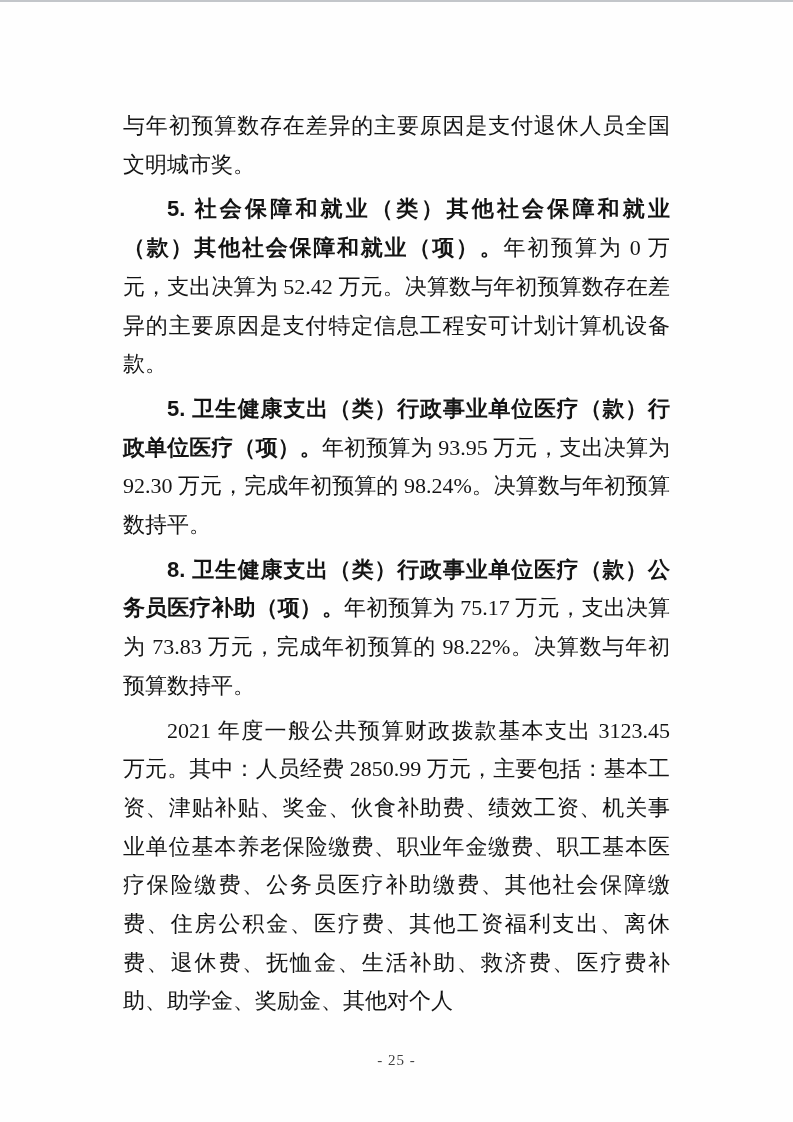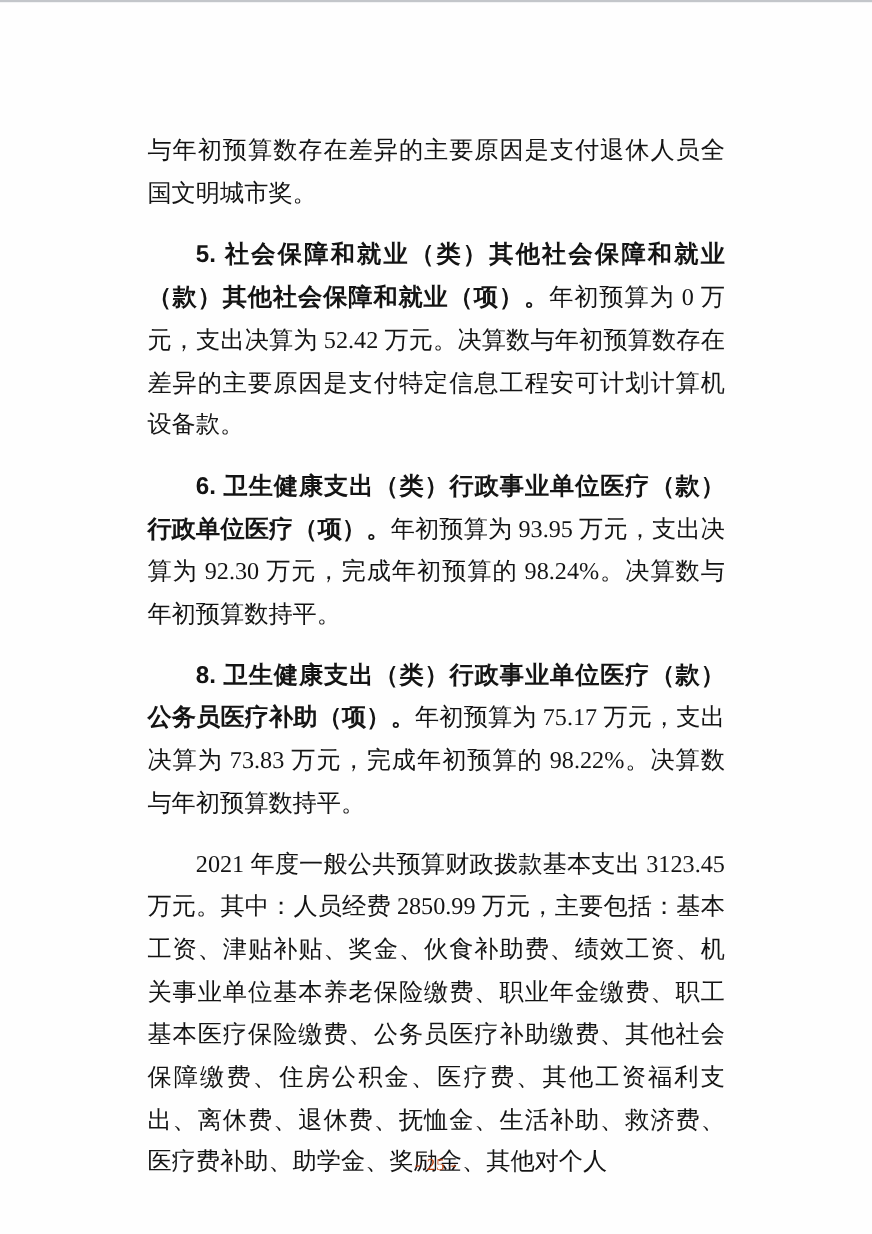--- a/index.html
+++ b/index.html
@@ -23,21 +23,21 @@
     position: absolute;
     left: 117px;
     top: 99px;
     width: 559px;
     font-size: 22px;
     line-height: 38.7px;
     text-align: justify;
     text-justify: inter-ideograph;
   }
   .content p {
-    margin: 17px;
+    margin: 6px;
     padding: 0;
   }
   .content p.indent {
     text-indent: 2em;
   }
   .run {
     font-family: "Liberation Serif", serif;
     font-weight: 400;
   }
   .run-bold {
@@ -45,29 +45,29 @@
     font-weight: 700;
   }
   .footer {
     position: absolute;
     top: 1050px;
     left: 0;
     right: 0;
     text-align: center;
     font-size: 15px;
     letter-spacing: 1px;
-    color: #c2410c;
+    color: #404040;
     font-family: "Liberation Serif", serif;
   }
 </style>
 </head>
 <body>
 
 <div class="page">
   <div class="content">
       <p class=""><span class="run">与年初预算数存在差异的主要原因是支付退休人员全国文明城市奖。</span></p>
       <p class="indent"><span class="run-bold">5. 社会保障和就业（类）其他社会保障和就业（款）其他社会保障和就业（项）。</span><span class="run">年初预算为 0 万元，支出决算为 52.42 万元。决算数与年初预算数存在差异的主要原因是支付特定信息工程安可计划计算机设备款。</span></p>
-      <p class="indent"><span class="run-bold">6. 卫生健康支出（类）行政事业单位医疗（款）行政单位医疗（项）。</span><span class="run">年初预算为 93.95 万元，支出决算为 92.30 万元，完成年初预算的 98.24%。决算数与年初预算数持平。</span></p>
+      <p class="indent"><span class="run-bold">5. 卫生健康支出（类）行政事业单位医疗（款）行政单位医疗（项）。</span><span class="run">年初预算为 93.95 万元，支出决算为 92.30 万元，完成年初预算的 98.24%。决算数与年初预算数持平。</span></p>
       <p class="indent"><span class="run-bold">8. 卫生健康支出（类）行政事业单位医疗（款）公务员医疗补助（项）。</span><span class="run">年初预算为 75.17 万元，支出决算为 73.83 万元，完成年初预算的 98.22%。决算数与年初预算数持平。</span></p>
       <p class="indent"><span class="run">2021 年度一般公共预算财政拨款基本支出 3123.45 万元。其中：人员经费 2850.99 万元，主要包括：基本工资、津贴补贴、奖金、伙食补助费、绩效工资、机关事业单位基本养老保险缴费、职业年金缴费、职工基本医疗保险缴费、公务员医疗补助缴费、其他社会保障缴费、住房公积金、医疗费、其他工资福利支出、离休费、退休费、抚恤金、生活补助、救济费、医疗费补助、助学金、奖励金、其他对个人</span></p>
     </div>
   <div class="footer">- 25 -</div>
 </div>
 
 </body></html>

